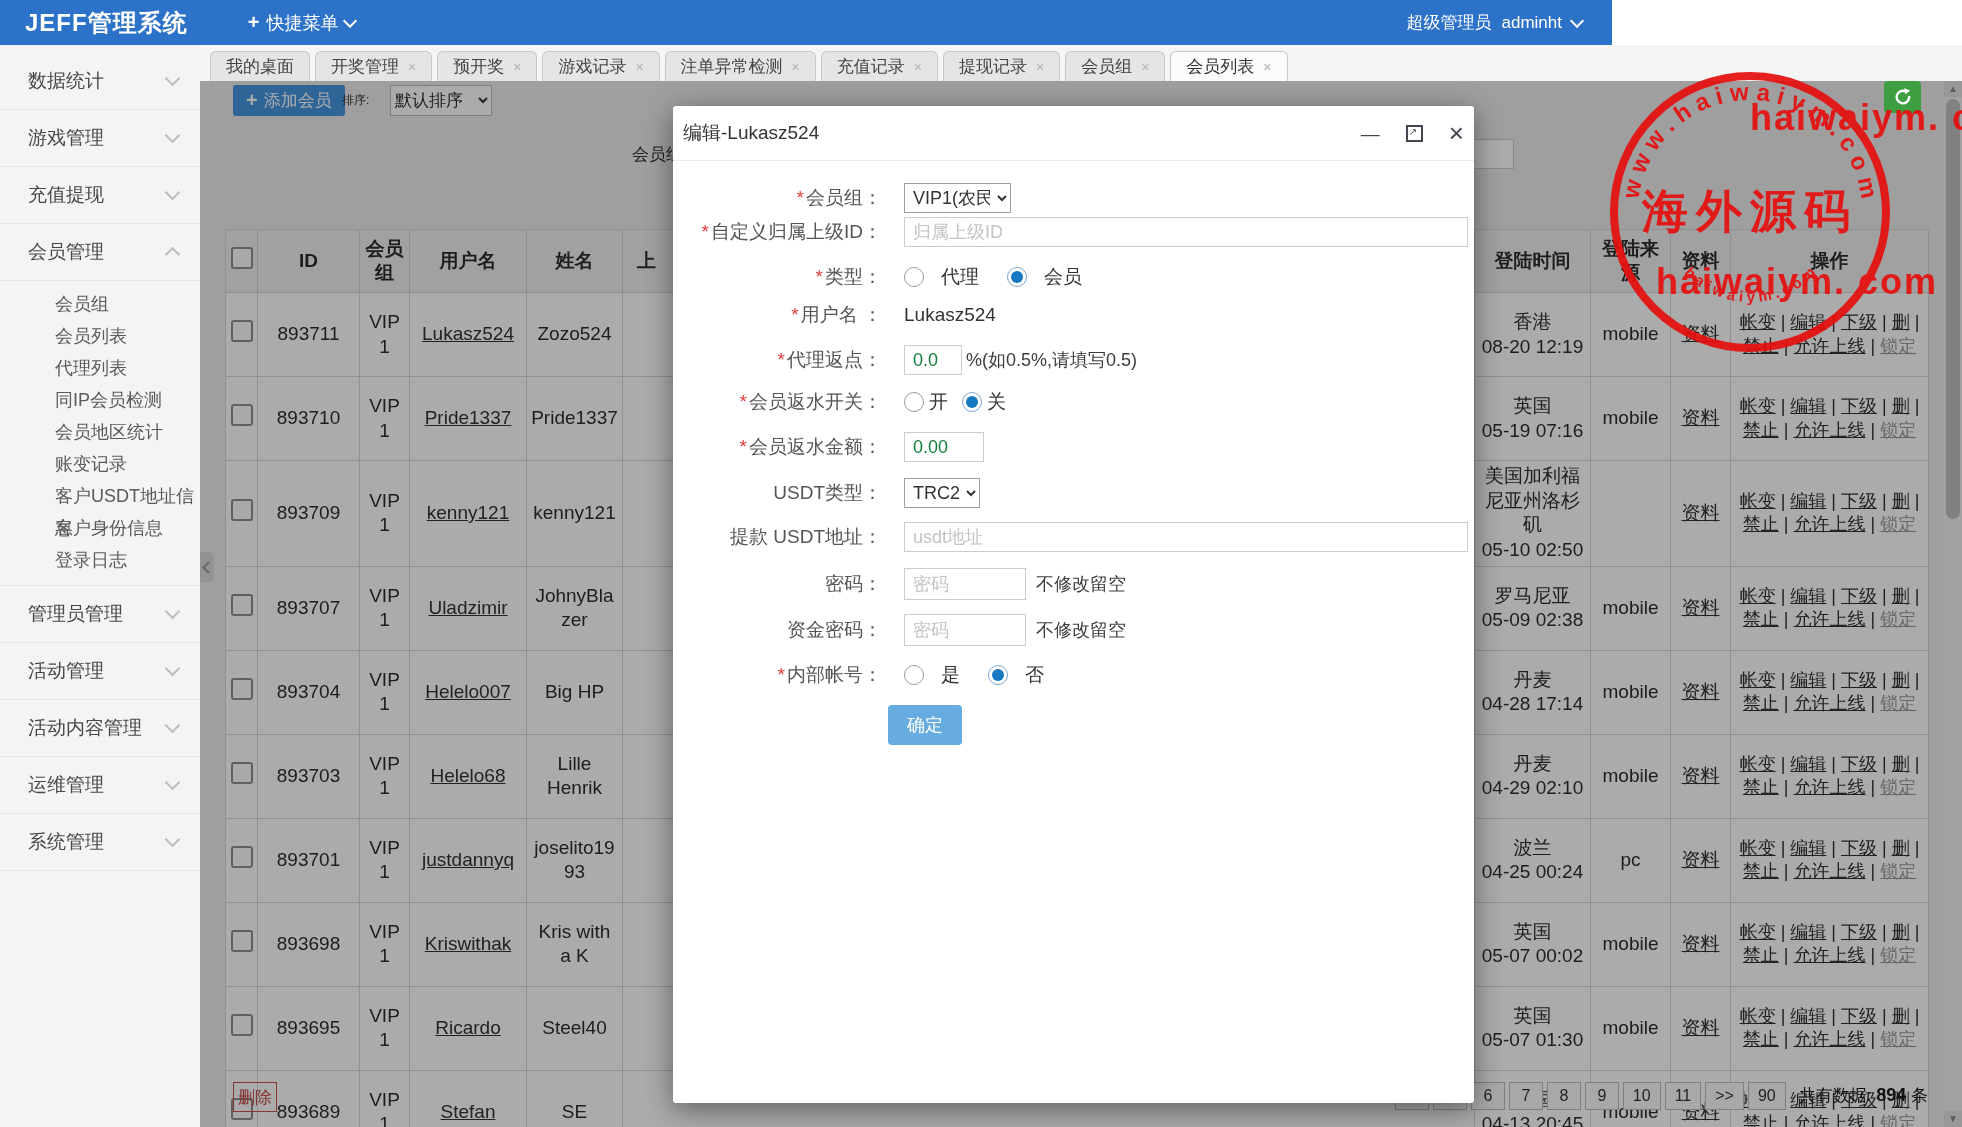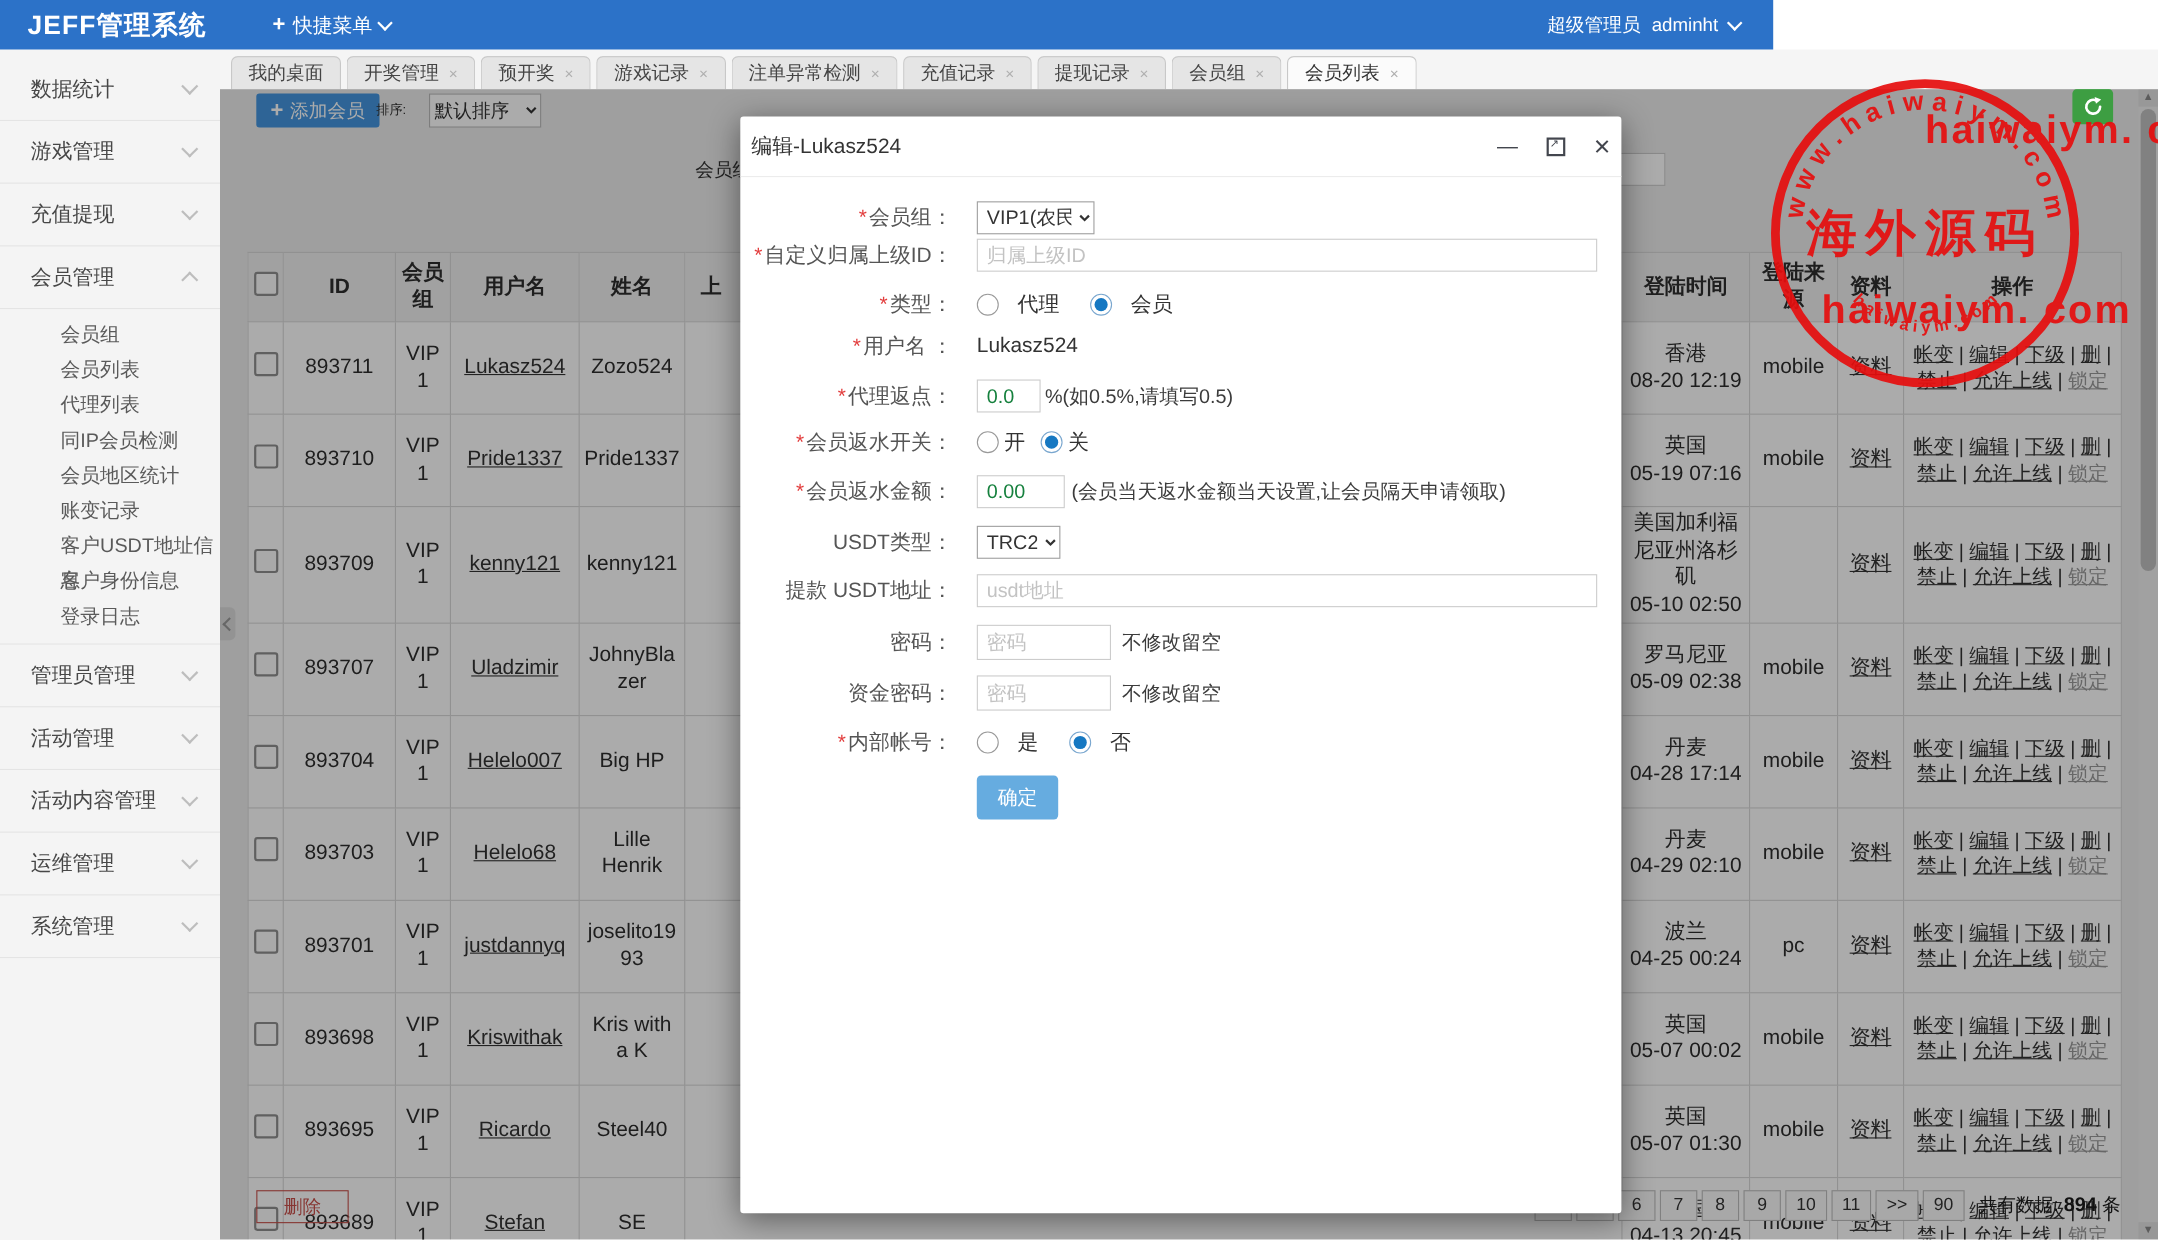--- a/index.html
+++ b/index.html
@@ -51,21 +51,21 @@
   .mtable td{height:77px;padding:3px 4px;line-height:1.3;}
   .c-upper-h{text-align:left !important;padding-left:14px !important;}
   .cb{width:18px;height:18px;border:2px solid #8f8f8f;border-radius:3px;background:#fdfdfd;display:inline-block;}
   .ulink,.plink{color:#333;text-decoration:underline;cursor:pointer;}
   .op{color:#333;text-decoration:underline;cursor:pointer;}
   .op.dim{color:#9a9a9a;}
   .sep{color:#333;}
   .c-act{font-size:18px !important;padding:3px 8px !important;}
 
   
-  .delbtn{position:absolute;left:33px;top:1001px;height:30px;padding:0 24px;background:transparent;border:1px solid #c9504b;border-radius:0;color:#c9504b;font-size:17px;cursor:pointer;}
+  .delbtn{position:absolute;left:33px;top:1001px;height:30px;padding:0 4px;background:transparent;border:1px solid #c9504b;border-radius:0;color:#c9504b;font-size:17px;cursor:pointer;}
   .pager{position:absolute;right:34px;top:1001px;height:27px;display:flex;align-items:center;gap:4px;}
   .pager-pages{display:flex;gap:4px;}
   .pg{min-width:14px;padding:0 9px;height:26px;line-height:26px;border:1px solid #bfbfbf;background:#fbfbfb;color:#333;font-size:16px;text-align:center;cursor:pointer;}
   .pager-total{font-size:17px;color:#1c1c1c;margin-left:9px;white-space:nowrap;}
   .pager-total b{font-size:18px;}
 
   
   .sbar{position:absolute;left:1744px;top:0;width:18px;height:1046px;background:#f1f1f1;z-index:1;}
   .sarrow{position:absolute;left:0;width:18px;height:16px;color:#8a8a8a;font-size:10px;text-align:center;line-height:16px;background:#e3e3e3;}
   .sthumb{position:absolute;left:2px;top:18px;width:14px;height:420px;background:#c1c1c1;border-radius:7px;}
@@ -76,21 +76,21 @@
   
   .modal{position:absolute;left:673px;top:106px;width:801px;height:997px;background:#fff;border-radius:3px;box-shadow:0 6px 28px rgba(0,0,0,.45);z-index:10;}
   .mtitlebar{height:54px;display:flex;align-items:center;padding:0 10px;border-bottom:1px solid #ececec;}
   .mtitle{font-size:19px;color:#333;flex:1;}
   .mctrls{display:flex;align-items:center;gap:26px;}
   .mico{color:#43464e;font-size:19px;cursor:pointer;line-height:1;}
   .maxbox{width:13px;height:13px;border:2px solid #43464e;display:inline-block;position:relative;cursor:pointer;}
   .maxbox::after{content:"\2197";position:absolute;left:1px;top:-1px;font-size:10px;color:#43464e;}
   .mclose{font-size:26px;}
   .mform{padding-top:22px;}
-  .frow{display:flex;align-items:center;min-height:30px;margin-bottom:15px;}
+  .frow{display:flex;align-items:center;min-height:30px;margin-bottom:15px;padding-left:16px;}
   .flabel{width:193px;text-align:right;font-size:19px;color:#555;flex-shrink:0;}
   .req{color:#e23c3c;margin-right:2px;}
   .fctl{margin-left:22px;display:flex;align-items:center;gap:10px;}
   .inp{height:30px;border:1px solid #ccc;padding:0 8px;font-size:18px;color:#15803d;background:#fff;box-sizing:border-box;}
   .inp::placeholder{color:#c3c3c3;}
   .sel{height:30px;border:1px solid #9f9f9f;background:#fff;font-size:18px;color:#333;padding:0 4px;}
   .hint{font-size:18px;color:#3c3c3c;}
   .radio{width:18px;height:18px;border-radius:50%;border:1px solid #9a9a9a;background:#fff;display:inline-block;position:relative;flex-shrink:0;cursor:pointer;}
   .radio.checked{border-color:#7aa7cf;}
   .radio.checked::after{content:"";position:absolute;left:3px;top:3px;right:3px;bottom:3px;border-radius:50%;background:#1678c2;}
@@ -520,21 +520,20 @@
             <span class="rlab" style="margin-left:3px;margin-right:12px">开</span>
           <span class="radio checked"></span>
             <span class="rlab" style="margin-left:3px">关</span>
         </div>
       </div>
 
       <div class="frow" style="margin-bottom:16px">
         <div class="flabel"><span class="req">*</span><span>会员返水金额：</span></div>
         <div class="fctl" style="gap:6px">
           <input class="inp" style="width: 80px;" value="0.00">
-          <span class="hint">(会员当天返水金额当天设置,让会员隔天申请领取)</span>
         </div>
       </div>
 
       <div class="frow" style="margin-bottom:14px">
         <div class="flabel"><span>USDT类型：</span></div>
         <div class="fctl">
           <select class="sel" style="width:76px">
             <option>TRC20</option>
           </select>
         </div>

